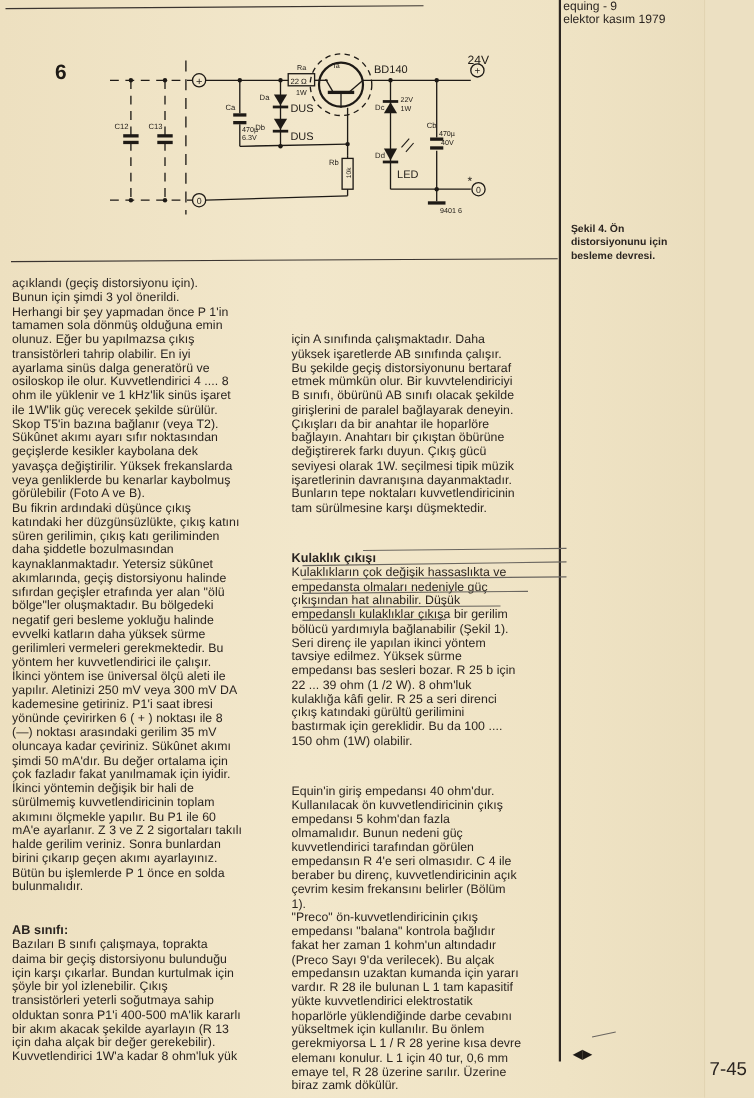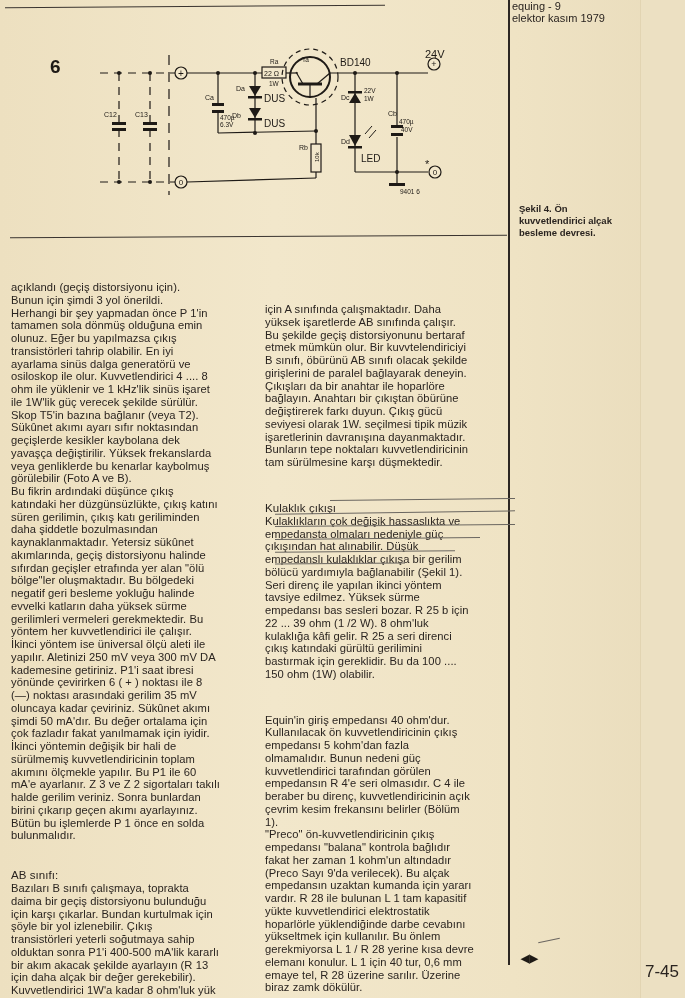--- a/index.html
+++ b/index.html
@@ -13,22 +13,22 @@
     .rule-top { position: absolute; left: 5px; top: 6px; width: 380px; height: 1px; background: #3a3430; transform: rotate(-0.4deg); }
     .rule-mid { position: absolute; left: 10px; top: 236px; width: 497px; height: 1px; background: #3a3430; transform: rotate(-0.3deg); }
     .vrule { position: absolute; left: 508px; top: 0; width: 1.5px; height: 965px; background: #2c2622; }
     .right-edge { position: absolute; left: 640px; top: 0; width: 45px; height: 998px; background: #ece0c2; border-left: 1px solid #e2d4b2; }
     .running-head { position: absolute; left: 512px; top: 0; font-size: 11px; line-height: 12px; color: #2a2420; }
     .caption { position: absolute; left: 519px; top: 203px; font-size: 9.5px; font-weight: bold; line-height: 12px; color: #2a2420; }
     .fig-num { position: absolute; left: 50px; top: 56px; font-size: 19px; font-weight: bold; color: #1e1a16; }
     .schematic { position: absolute; left: 0; top: 0; }
     .col { position: absolute; font-size: 11.2px; line-height: 12.75px; letter-spacing: 0.05px; color: #2a2420; }
     .col p { margin: 0; white-space: pre-line; }
-    .col h3 { margin: 0; font-size: 11.5px; font-weight: normal; line-height: 13px; }
-    .col1 { left: 11px; top: 281px; width: 260px; }
+    .col h3 { margin: 0; font-size: 11.5px; font-weight: bold; line-height: 13px; }
+    .col1 { left: 11px; top: 252px; width: 260px; }
     .col2 { left: 265px; top: 259px; width: 250px; margin-top: 44px; }
     .gap1 { height: 27px; }
     .gap2 { height: 33px; }
     .gap3 { height: 33px; }
     .end-mark { position: absolute; left: 521px; top: 952px; font-size: 11px; font-weight: bold; color: #1e1a16; }
     .page-num { position: absolute; left: 645px; top: 962px; font-size: 17px; color: #2a2420; }
     .pen-line { position: absolute; height: 1px; background: #6a6660; }
     .pencil { position: absolute; left: 538px; top: 940px; width: 22px; height: 1px; background: #6a6560; transform: rotate(-12deg); }
   </style>
 </head>
@@ -157,21 +157,21 @@
     <text x="361" y="162" font-size="10">LED</text>
     <text x="388" y="116" font-size="7">Cb</text>
     <text x="399" y="124" font-size="6.5">470µ</text>
     <text x="401" y="132" font-size="6.5">40V</text>
     <text x="400" y="194" font-size="6.5">9401 6</text>
   </g>
 </svg>
 
 <div class="caption">
   <div>Şekil 4. Ön</div>
-  <div>kuvvetlendirici alçak</div>
+  <div>distorsiyonunu için</div>
   <div>besleme devresi.</div>
 </div>
 
 <div class="col col1">
   <p>açıklandı (geçiş distorsiyonu için).
 Bunun için şimdi 3 yol önerildi.
 Herhangi bir şey yapmadan önce P 1'in
 tamamen sola dönmüş olduğuna emin
 olunuz. Eğer bu yapılmazsa çıkış
 transistörleri tahrip olabilir. En iyi

